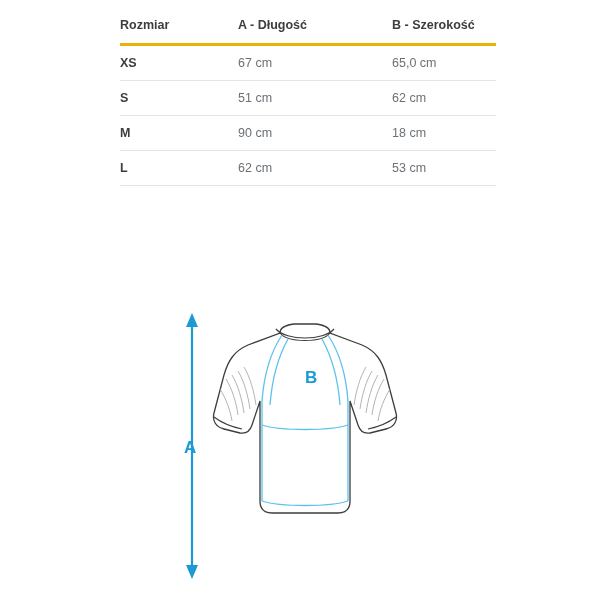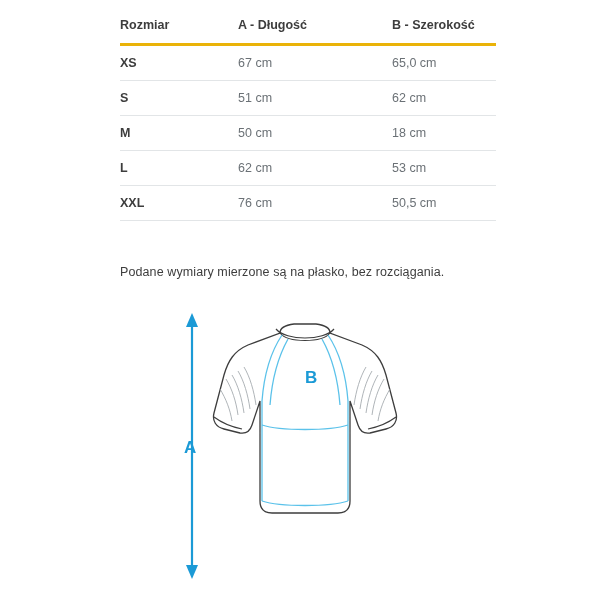--- a/index.html
+++ b/index.html
@@ -103,37 +103,31 @@
         <td class="col-len">67 cm</td>
         <td class="col-width">65,0 cm</td>
       </tr>
       <tr>
         <td class="sz col-size">S</td>
         <td class="col-len">51 cm</td>
         <td class="col-width">62 cm</td>
       </tr>
       <tr>
         <td class="sz col-size">M</td>
-        <td class="col-len">50 cm</td>
+        <td class="col-len">90 cm</td>
         <td class="col-width">18 cm</td>
       </tr>
       <tr>
         <td class="sz col-size">L</td>
         <td class="col-len">62 cm</td>
         <td class="col-width">53 cm</td>
       </tr>
-      <tr>
-        <td class="sz col-size">XXL</td>
-        <td class="col-len">76 cm</td>
-        <td class="col-width">50,5 cm</td>
-      </tr>
     </tbody>
   </table>
 
-  <div class="note">Podane wymiary mierzone są na płasko, bez rozciągania.</div>
 
   <div class="diagram">
     <svg width="270" height="280" viewBox="0 0 270 280">
 
       <g stroke="#1b9ad6" fill="#1b9ad6">
         <line x1="22" y1="20" x2="22" y2="262" stroke-width="2.2"></line>
         <polygon points="22,8 16,22 28,22" stroke="none"></polygon>
         <polygon points="22,274 16,260 28,260" stroke="none"></polygon>
       </g>
 

